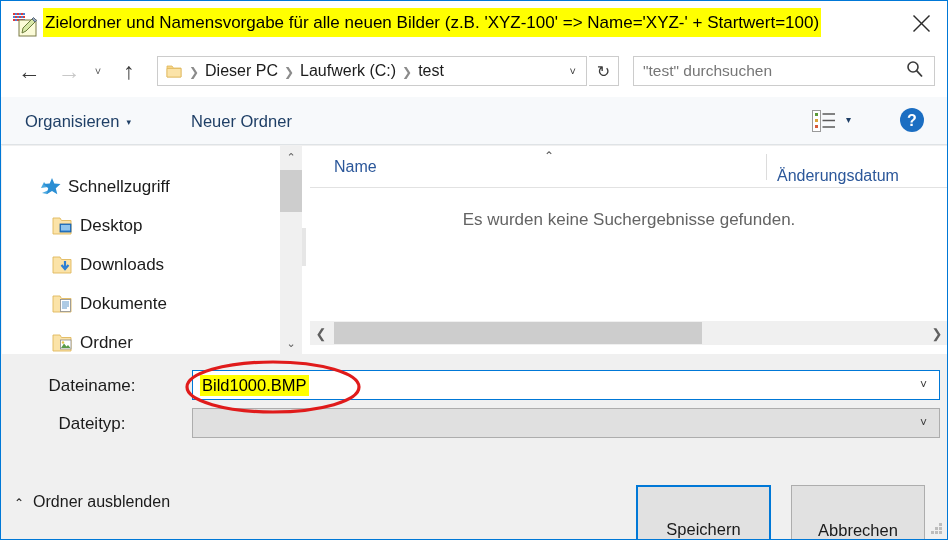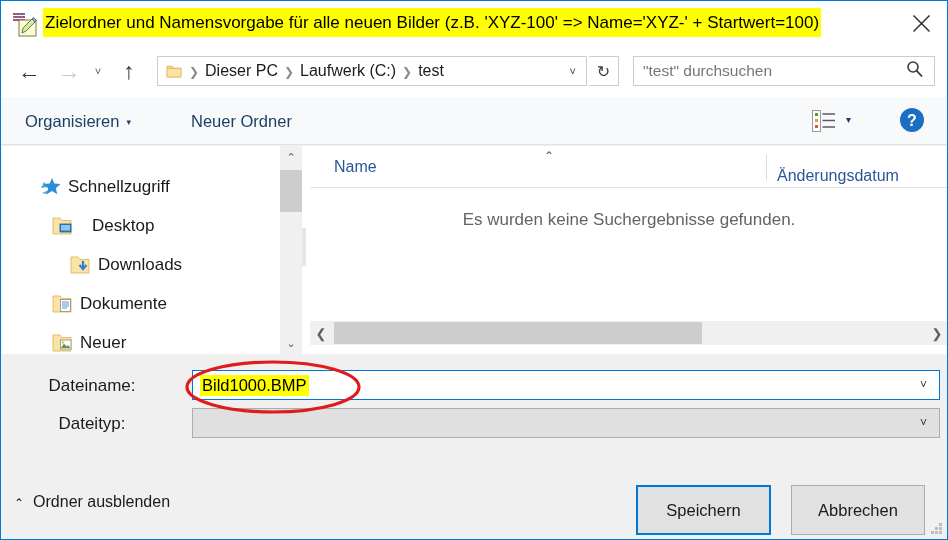--- a/index.html
+++ b/index.html
@@ -141,22 +141,22 @@
   .nav-row {
     position: absolute; left: 0; height: 38px;
     display: flex; align-items: center; width: 278px;
   }
   .nav-row .nv-icon { width: 26px; flex: none; display: flex; justify-content: center; }
   .nav-row .nv-label {
     font-size: 17px; color: #1b1b1b; white-space: nowrap; margin-left: 4px;
   }
   .nav-row .nv-pin { margin-left: auto; margin-right: 16px; }
   #nav-quick  { top: 22px;  left: 36px; width: 250px; }
-  #nav-desk   { top: 61px;  left: 48px; gap: 12px; }
-  #nav-down   { top: 100px; left: 66px; align-items: center; }
+  #nav-desk   { top: 61px;  left: 48px; }
+  #nav-down   { top: 100px; left: 48px; align-items: center; }
   #nav-docs   { top: 139px; left: 48px; }
   #nav-pics   { top: 178px; left: 48px; }
 
   #navpane-scrollbar {
     position: absolute; left: 279px; top: 145px;
     width: 22px; height: 208px;
     background: #f0f0f0;
   }
   #nps-up, #nps-down {
     position: absolute; left: 0; width: 22px; height: 22px;
@@ -286,22 +286,22 @@
     position: absolute; left: 12px; top: 26px;
     height: 24px; display: flex; align-items: center;
     font-size: 16px; color: #1b1b1b; white-space: nowrap;
   }
   #hide-folders .hf-caret {
     font-size: 12px; margin-right: 9px; color: #1b1b1b;
     position: relative; top: 1px;
   }
   .dlg-btn {
     position: absolute; top: 21px;
-    height: 50px;
-    display: flex; align-items: center; justify-content: center;
+    height: 56px;
+    display: flex; align-items: flex-end; justify-content: center;
     font-size: 16.5px; color: #1b1b1b;
     background: #e1e1e1;
     white-space: nowrap;
   }
   #btn-save {
     left: 634px; width: 135px;
     background: #e1e1e1;
     border: 2px solid #0078d7;
   }
   #btn-cancel {
@@ -494,21 +494,21 @@
 
     <div class="nav-row" id="nav-pics">
       <span class="nv-icon">
         <svg width="22" height="19" viewBox="0 0 22 19">
           <path d="M1 1 H8 L9.5 3.5 H19 V17 H1 Z" fill="#fbe3a8" stroke="#e0b85c" stroke-width="0.9"></path>
           <rect x="8.5" y="6" width="10.5" height="9" fill="#ffffff" stroke="#8a8a8a" stroke-width="0.8"></rect>
           <path d="M9 14 L12 9.5 L14.5 12.5 L16 11 L18.5 14 Z" fill="#5a9a4a"></path>
           <circle cx="11" cy="8.5" r="1.2" fill="#e8c44a"></circle>
         </svg>
       </span>
-      <span class="nv-label">Neuer</span>
+      <span class="nv-label">Ordner</span>
       <span class="nv-pin">
         <svg width="15" height="16" viewBox="0 0 15 16">
           <path d="M9.5 1 L14 5.5 L11.5 6.5 L9 11 L4 6 L8.5 3.5 Z" fill="#9a9a9a"></path>
           <line x1="4" y1="6" x2="0.7" y2="15" stroke="#9a9a9a" stroke-width="1.4"></line>
         </svg>
       </span>
     </div>
   </div>
 
   <div id="navpane-scrollbar">

